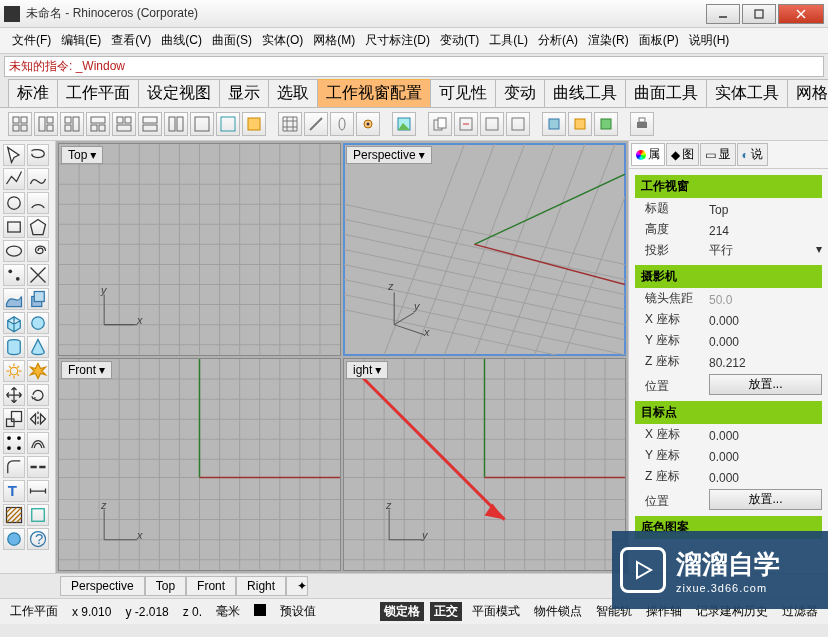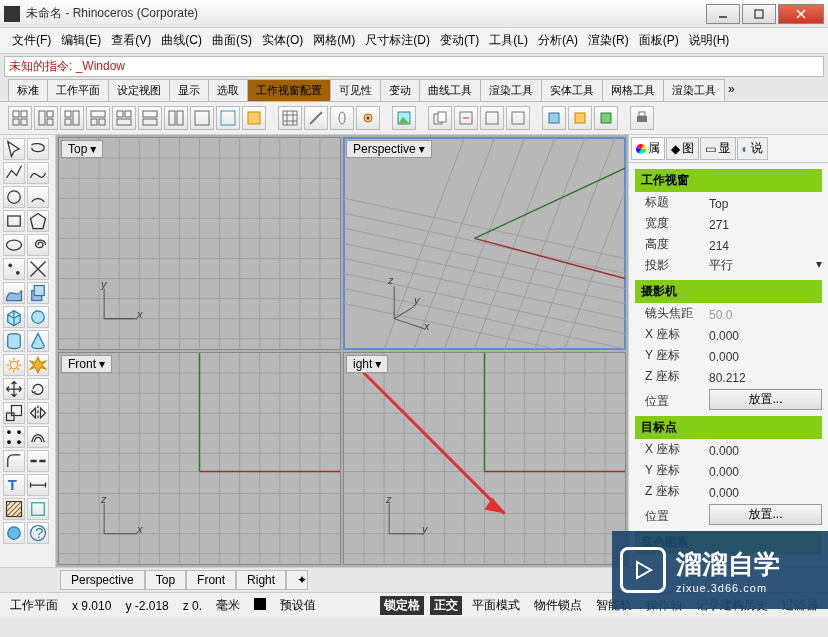--- a/index.html
+++ b/index.html
@@ -18,22 +18,22 @@
 .menubar { display:flex; gap:2px; padding:2px 8px; background:#f4f4f4; border-bottom:1px solid #ccc;}
 .menubar span { padding:2px 4px; cursor:default;}
 
 
 .cmdarea { background:#fff; border:1px solid #bbb; margin:2px 4px; padding:1px 4px; font-size:12px;}
 .cmdline1 { color:#b91c1c;}
 .cmdline2 { color:#000;}
 
 
 .tabs { display:flex; background:#e8e8e8; border-bottom:1px solid #bbb; padding-left:8px; margin-top:2px;}
-.tab { padding:3px 8px; border:1px solid #bbb; border-bottom:none; background:#f0f0f0; margin-right:-1px; white-space:nowrap; font-size:11px;}
-.tab.active { background:#a16207; border-top:1px solid #f5b047;}
+.tab { padding:3px 8px; border:1px solid #bbb; border-bottom:none; background:#f0f0f0; margin-right:-1px; white-space:nowrap; font-size:16px;}
+.tab.active { background:#fdba74; border-top:1px solid #f5b047;}
 .tabscroll { padding:3px 4px; }
 
 
 .toolbar { display:flex; gap:2px; padding:4px 8px; background:#f0f0f0; border-bottom:1px solid #ccc; flex-wrap:nowrap; align-items:center;}
 .tbtn { width:24px; height:24px; border:1px solid #bbb; background:linear-gradient(#fdfdfd,#e6e6e6); display:flex; align-items:center; justify-content:center;}
 .tbtn svg { width:16px; height:16px; }
 
 
 .main { display:flex; height:432px;}
 .vtoolbar { width:56px; background:#f0f0f0; border-right:1px solid #ccc; display:flex; flex-wrap:wrap; gap:2px; padding:3px; align-content:flex-start;}
@@ -128,21 +128,21 @@
 <div class="tabs">
   <div class="tab">标准</div>
   <div class="tab">工作平面</div>
   <div class="tab">设定视图</div>
   <div class="tab">显示</div>
   <div class="tab">选取</div>
   <div class="tab active">工作视窗配置</div>
   <div class="tab">可见性</div>
   <div class="tab">变动</div>
   <div class="tab">曲线工具</div>
-  <div class="tab">渲染工具</div>
+  <div class="tab">曲面工具</div>
   <div class="tab">实体工具</div>
   <div class="tab">网格工具</div>
   <div class="tab">渲染工具</div>
   <div class="tabscroll">»</div>
 </div>
 
 <div class="toolbar">
   <div class="tbtn">
       <svg viewBox="0 0 16 16">
         <rect x="1" y="1" width="6" height="6" fill="none" stroke="#666"></rect>
@@ -661,24 +661,20 @@
           <span>说</span>
         </div>
     </div>
     <div class="propgroup">
       <div class="propheader">工作视窗</div>
       <div class="proprow">
           <div class="k">标题</div>
           <div class="v">Top</div>
         </div>
       <div class="proprow">
-          <div class="k">宽度</div>
-          <div class="v">271</div>
-        </div>
-      <div class="proprow">
           <div class="k">高度</div>
           <div class="v">214</div>
         </div>
       <div class="proprow">
           <div class="k">投影</div>
           <div class="v"><span>平行</span> <span style="float:right">▾</span></div>
         </div>
 
       <div class="propheader">摄影机</div>
       <div class="proprow" style="color:#999">

